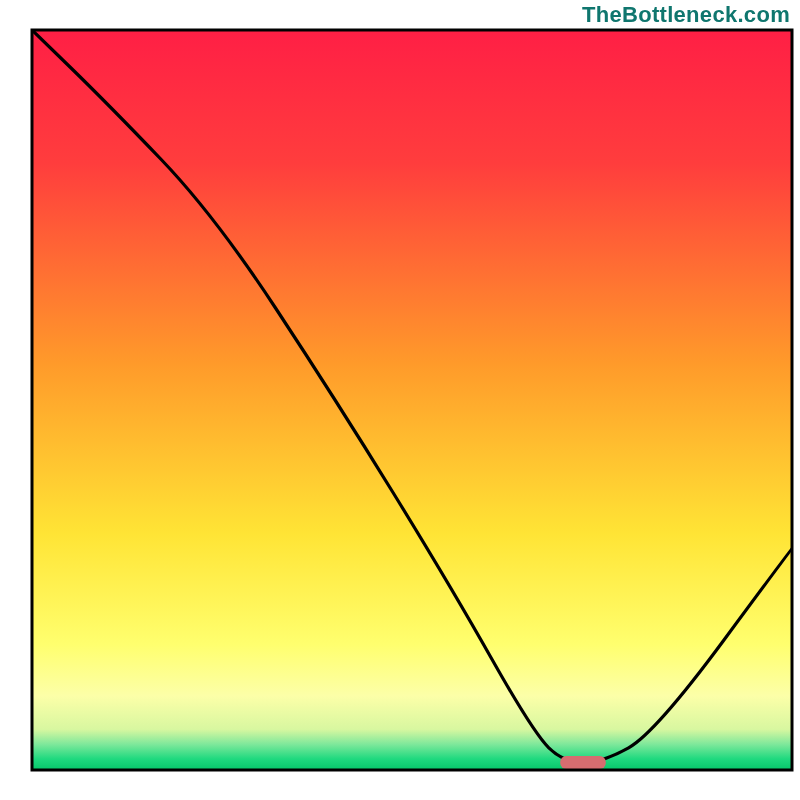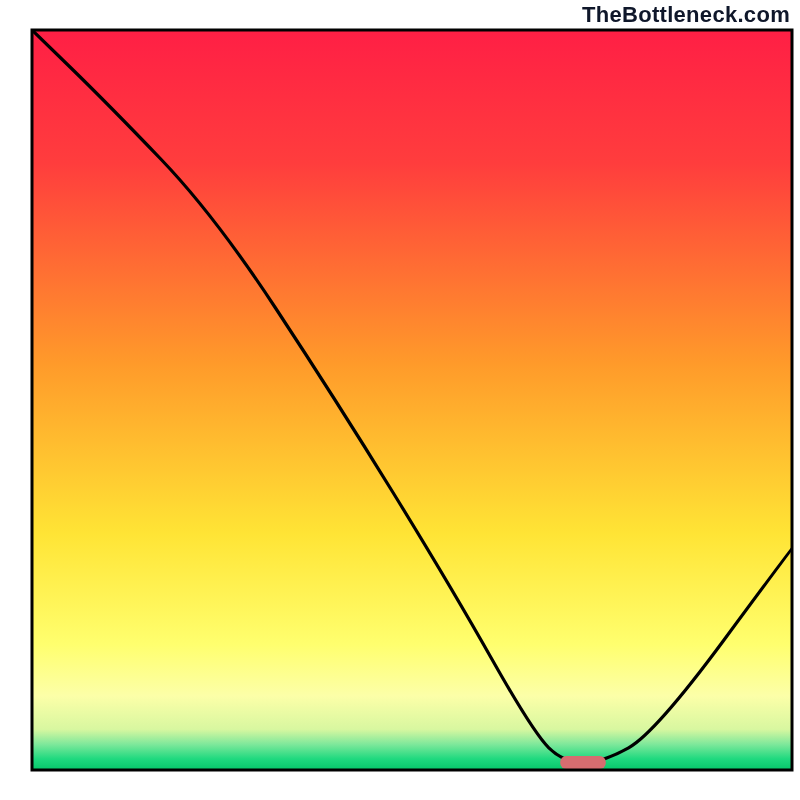--- a/index.html
+++ b/index.html
@@ -15,21 +15,21 @@
     width: 800px;
     height: 800px;
   }
   .watermark {
     position: absolute;
     top: 2px;
     right: 10px;
     font-family: Arial, Helvetica, sans-serif;
     font-size: 22px;
     font-weight: 600;
-    color: #0f172a;
+    color: #0f766e;
     letter-spacing: 0.3px;
   }
   svg {
     position: absolute;
     top: 0;
     left: 0;
   }
 </style>
 </head>
 <body>

